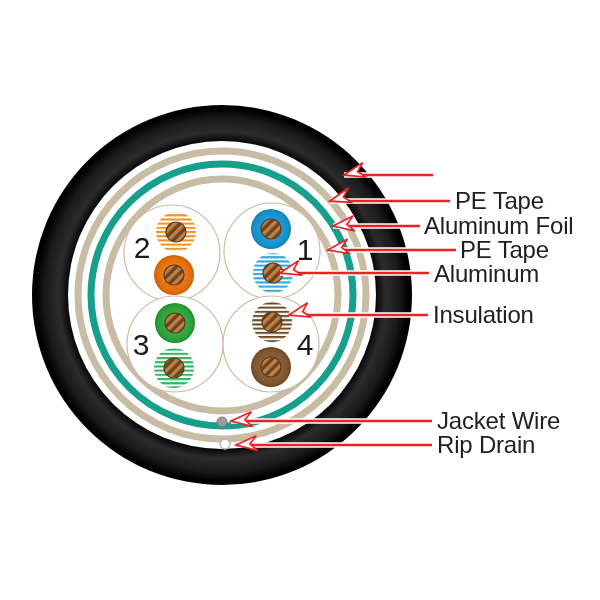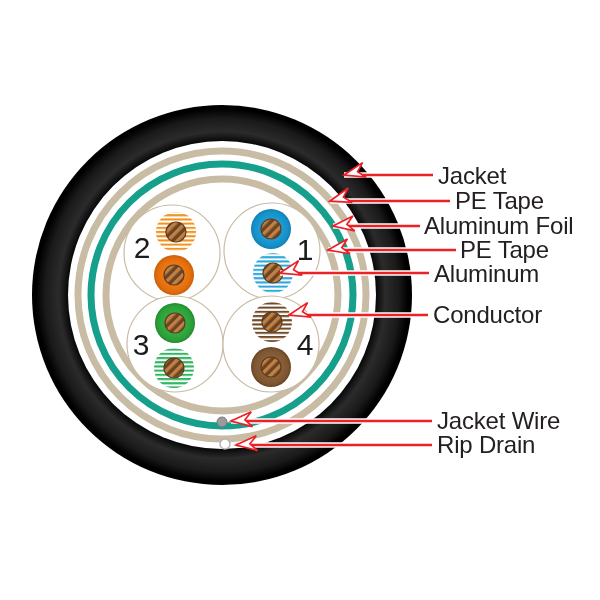--- a/index.html
+++ b/index.html
@@ -183,22 +183,21 @@
       <line x1="236" y1="445" x2="432" y2="445" stroke="#EC2027" stroke-width="2.6"></line>
       <path d="M0 0 L21 -7.5 L14 0 L21 7.5 Z" transform="translate(236,445) rotate(-5)" fill="#ffffff" stroke="#EC2027" stroke-width="1.7"></path>
     </g>
   </svg>
 
   <span class="pair-number" style="left:142px; top:248px;">2</span>
   <span class="pair-number" style="left:305px; top:250px;">1</span>
   <span class="pair-number" style="left:141px; top:345px;">3</span>
   <span class="pair-number" style="left:305px; top:345px;">4</span>
 
-  <span class="callout-label" style="left:438px; top:176px;">Jacket</span>
   <span class="callout-label" style="left:455px; top:201px;">PE Tape</span>
   <span class="callout-label" style="left:424px; top:226px;">Aluminum Foil</span>
   <span class="callout-label" style="left:460px; top:250px;">PE Tape</span>
   <span class="callout-label" style="left:434px; top:274px;">Aluminum</span>
-  <span class="callout-label" style="left:433px; top:315px;">Conductor</span>
+  <span class="callout-label" style="left:433px; top:315px;">Insulation</span>
   <span class="callout-label" style="left:437px; top:421px;">Jacket Wire</span>
   <span class="callout-label" style="left:437px; top:445px;">Rip Drain</span>
 
 </div>
 
 </body></html>

